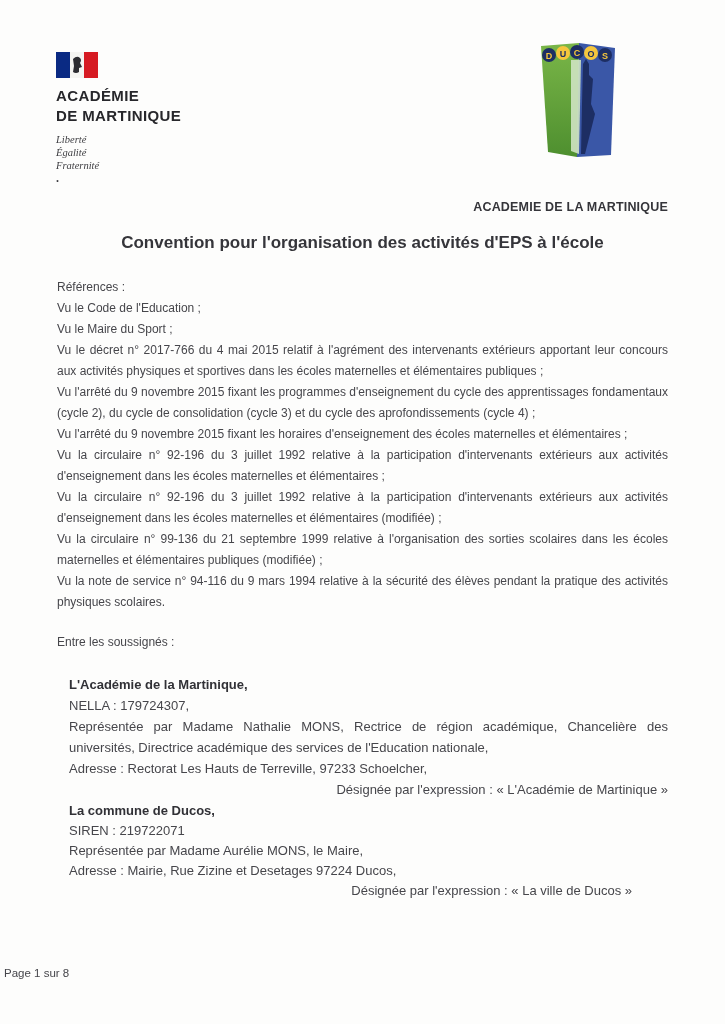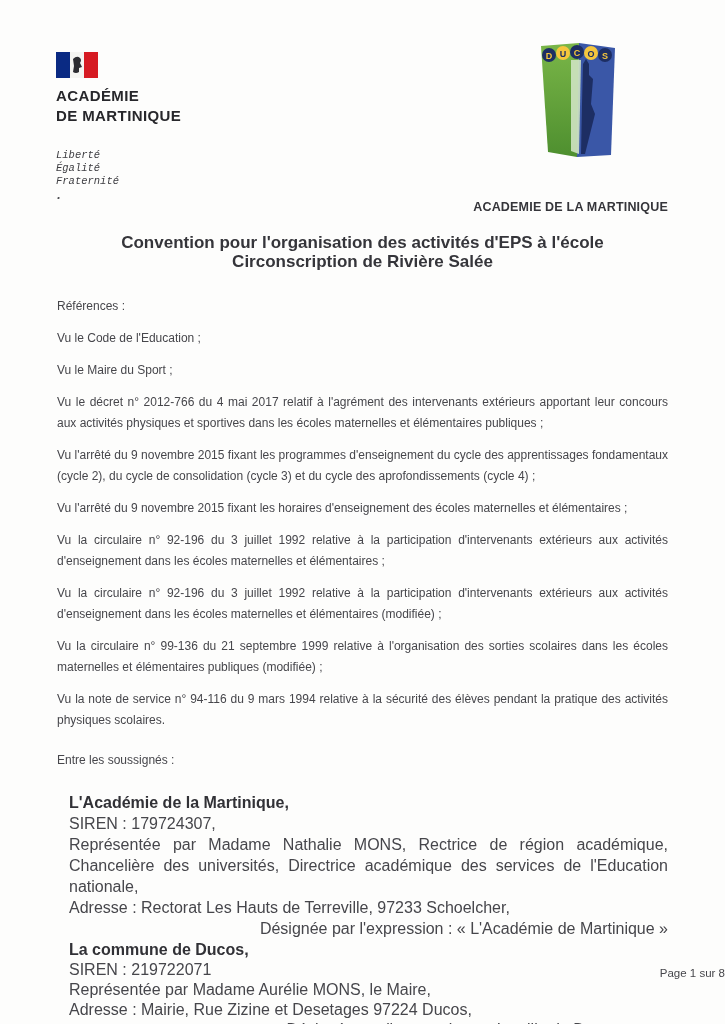--- a/index.html
+++ b/index.html
@@ -11,48 +11,48 @@
   }
   .page{
     position:relative;width:725px;height:1024px;overflow:hidden;
     background:#fdfdfc;
   }
 
   
   .gov{position:absolute;left:56px;top:52px;}
   .flag{display:block;}
   .gov-name{margin-top:8px;font-weight:bold;font-size:15px;line-height:19.5px;letter-spacing:.4px;color:#27272b;}
-  .motto{margin-top:24px;font-family:Liberation Mono, monospace;font-style:italic;font-size:10.5px;line-height:13px;color:#3d3d41;}
+  .motto{margin-top:8px;font-family:Liberation Serif, serif;font-style:italic;font-size:10.5px;line-height:13px;color:#3d3d41;}
   .motto .tick{font-size:8px;margin-top:3px;}
 
   
   .ducos{position:absolute;left:536px;top:42px;}
 
   
   .content{padding:200px 57px 0 57px;}
   .title{margin:0;font-size:12.5px;font-weight:bold;text-align:right;color:#35353a;letter-spacing:.2px;}
   .subtitle{margin-top:19px;text-align:center;font-weight:bold;font-size:17px;line-height:19px;color:#35353a;}
 
   .refs{margin-top:25px;font-size:12px;line-height:21px;}
   .refs p{margin:0;}
-  .refs .ref{text-align:justify;margin-top:11px;}
+  .refs .ref{text-align:justify;}
 
   .intro{margin:19px 0 0 0;font-size:12px;line-height:21px;}
 
-  .party p{margin:0;font-size:16px;line-height:21px;padding-left:12px;}
+  .party p{margin:0;font-size:13px;line-height:21px;padding-left:12px;}
   .party .just{text-align:justify;}
   .pname{font-weight:bold;color:#313136;}
   .desig{text-align:right;}
   .party1{margin-top:21px;}
   .connector{margin:9px 0 0 0;font-size:12px;line-height:21px;}
   .party2{margin-top:1px;}
   .party2 p{line-height:20px;}
   .party2 .desig{padding-right:36px;}
 
-  .footer{position:absolute;left:4px;right:0;top:967px;text-align:right;font-size:11.5px;color:#46464b;}
+  .footer{position:absolute;left:4px;right:0;top:967px;text-align:left;font-size:11.5px;color:#46464b;}
 </style>
 </head>
 <body>
 
 <div class="page">
 
   <div class="gov">
     <svg class="flag" width="42" height="26" viewBox="0 0 42 26">
       <rect x="0" y="0" width="14" height="26" fill="#0a2a83"></rect>
       <rect x="14" y="0" width="14" height="26" fill="#f4f4f1"></rect>
@@ -97,41 +97,40 @@
       </g>
     </svg>
   </div>
 
   <div class="content">
 
     <h1 class="title">ACADEMIE DE LA MARTINIQUE</h1>
 
     <div class="subtitle">
       <div>Convention pour l'organisation des activités d'EPS à l'école</div>
-      <div>Circonscription de Rivière Salée</div>
     </div>
 
     <section class="refs">
       <p>Références :</p>
       <p class="ref">Vu le Code de l'Education ;</p>
       <p class="ref">Vu le Maire du Sport ;</p>
-      <p class="ref">Vu le décret n° 2012-766 du 4 mai 2017 relatif à l'agrément des intervenants extérieurs apportant leur concours aux activités physiques et sportives dans les écoles maternelles et élémentaires publiques ;</p>
+      <p class="ref">Vu le décret n° 2017-766 du 4 mai 2015 relatif à l'agrément des intervenants extérieurs apportant leur concours aux activités physiques et sportives dans les écoles maternelles et élémentaires publiques ;</p>
       <p class="ref">Vu l'arrêté du 9 novembre 2015 fixant les programmes d'enseignement du cycle des apprentissages fondamentaux (cycle 2), du cycle de consolidation (cycle 3) et du cycle des aprofondissements (cycle 4) ;</p>
       <p class="ref">Vu l'arrêté du 9 novembre 2015 fixant les horaires d'enseignement des écoles maternelles et élémentaires ;</p>
       <p class="ref">Vu la circulaire n° 92-196 du 3 juillet 1992 relative à la participation d'intervenants extérieurs aux activités d'enseignement dans les écoles maternelles et élémentaires ;</p>
       <p class="ref">Vu la circulaire n° 92-196 du 3 juillet 1992 relative à la participation d'intervenants extérieurs aux activités d'enseignement dans les écoles maternelles et élémentaires (modifiée) ;</p>
       <p class="ref">Vu la circulaire n° 99-136 du 21 septembre 1999 relative à l'organisation des sorties scolaires dans les écoles maternelles et élémentaires publiques (modifiée) ;</p>
       <p class="ref">Vu la note de service n° 94-116 du 9 mars 1994 relative à la sécurité des élèves pendant la pratique des activités physiques scolaires.</p>
     </section>
 
     <p class="intro">Entre les soussignés :</p>
 
     <section class="party party1">
       <p class="pname">L'Académie de la Martinique,</p>
-      <p>SIREN : 179724307,</p>
+      <p>NELLA : 179724307,</p>
       <p class="just">Représentée par Madame Nathalie MONS, Rectrice de région académique, Chancelière des universités, Directrice académique des services de l'Education nationale,</p>
       <p>Adresse : Rectorat Les Hauts de Terreville, 97233 Schoelcher,</p>
       <p class="desig">Désignée par l'expression : « L'Académie de Martinique »</p>
     </section>
 
 
     <section class="party party2">
       <p class="pname">La commune de Ducos,</p>
       <p>SIREN : 219722071</p>
       <p>Représentée par Madame Aurélie MONS, le Maire,</p>

